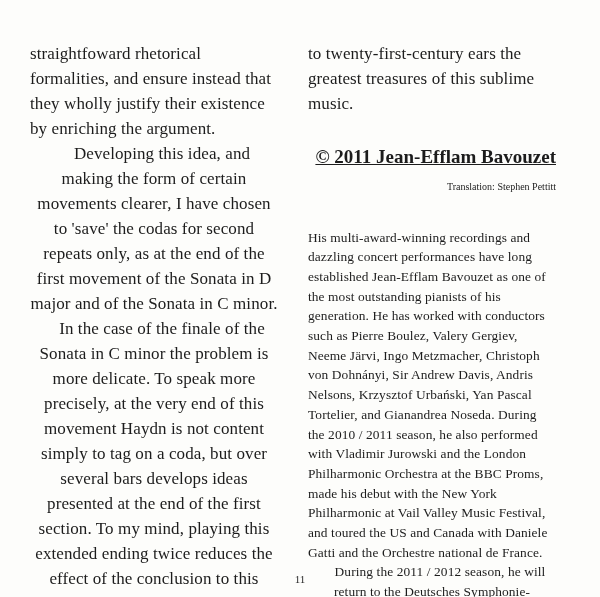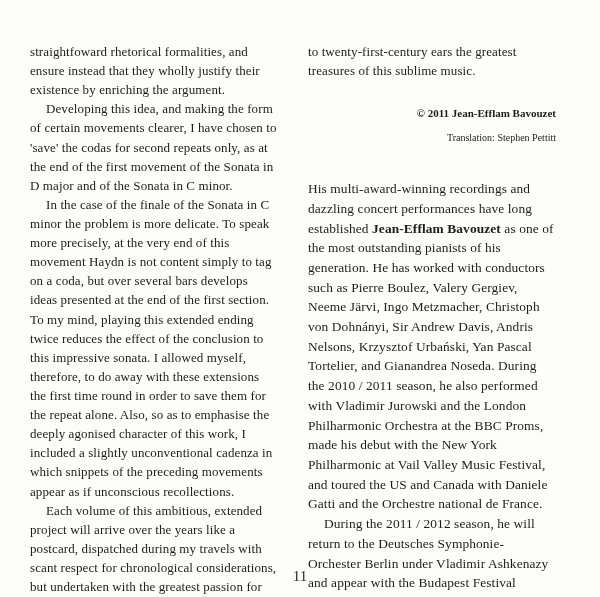--- a/index.html
+++ b/index.html
@@ -29,65 +29,67 @@
   .col {
     width: 248px;
     box-sizing: border-box;
   }
   .col-right {
     width: 248px;
     box-sizing: border-box;
   }
   p {
     margin: 0;
-    font-size: 13px;
+    font-size: 17px;
     line-height: 1.47;
     text-align: left;
     letter-spacing: 0.1px;
   }
   p.indent {
     text-indent: 16px;
+    text-align: center;
   }
   p.first {
     text-indent: 0;
   }
   .credit {
     margin-top: 26px;
     text-align: right;
-    font-size: 11px;
+    font-size: 19px;
     font-weight: bold;
     line-height: 1.45;
+    text-decoration: underline;
   }
   .translation {
     text-align: right;
     font-size: 10px;
     margin-top: 9px;
     line-height: 1.4;
   }
   .bio {
     margin-top: 34px;
   }
   .bio p {
     font-size: 13.4px;
     line-height: 1.47;
   }
   .bio p + p {
     margin-top: 0;
   }
   strong {
-    font-weight: bold;
+    font-weight: normal;
     text-align: center;
   }
   .page-number {
     position: absolute;
     left: 0;
     right: 0;
     bottom: 12px;
     text-align: center;
-    font-size: 15px;
+    font-size: 11px;
     color: #2a2a2a;
   }
 </style>
 </head>
 <body>
 
 <div class="page">
 
   <div class="columns">
 

